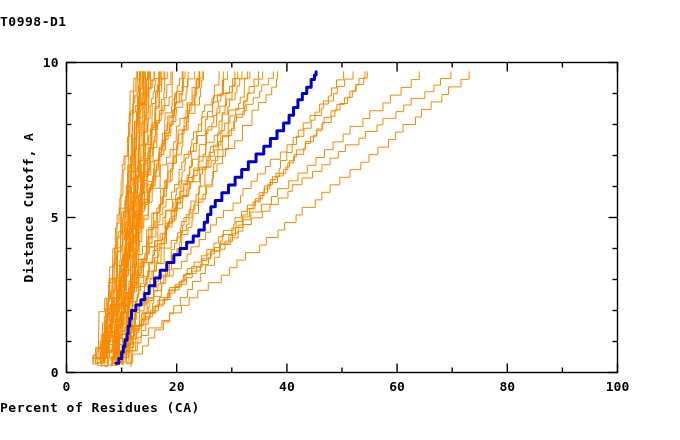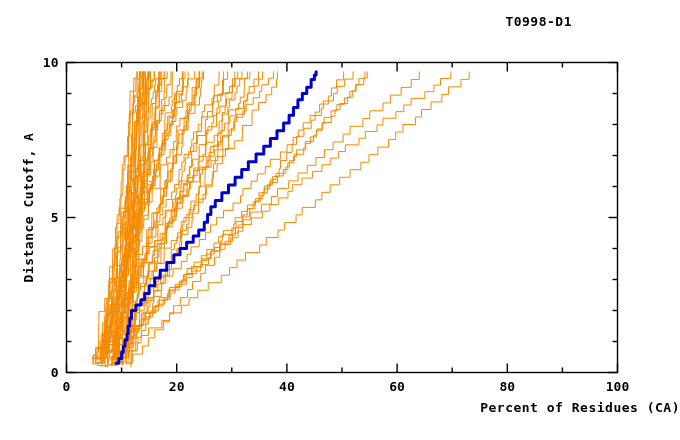--- a/index.html
+++ b/index.html
@@ -19,33 +19,33 @@
     left: 0;
     top: 0;
     width: 680px;
     height: 440px;
   }
   #chart-title {
     position: absolute;
     left: 0;
     top: 14px;
     width: 572px;
-    text-align: right;
+    text-align: left;
     font-family: "DejaVu Sans Mono", "Liberation Mono", monospace;
     font-size: 13px;
     font-weight: bold;
     color: #000000;
     letter-spacing: 0.5px;
   }
   #xlabel {
     position: absolute;
     left: 0;
     top: 400px;
     width: 680px;
-    text-align: right;
+    text-align: left;
     font-family: "DejaVu Sans Mono", "Liberation Mono", monospace;
     font-size: 13px;
     font-weight: bold;
     color: #000000;
     letter-spacing: 0.5px;
   }
   #ylabel {
     position: absolute;
     left: -92px;
     top: 200px;

